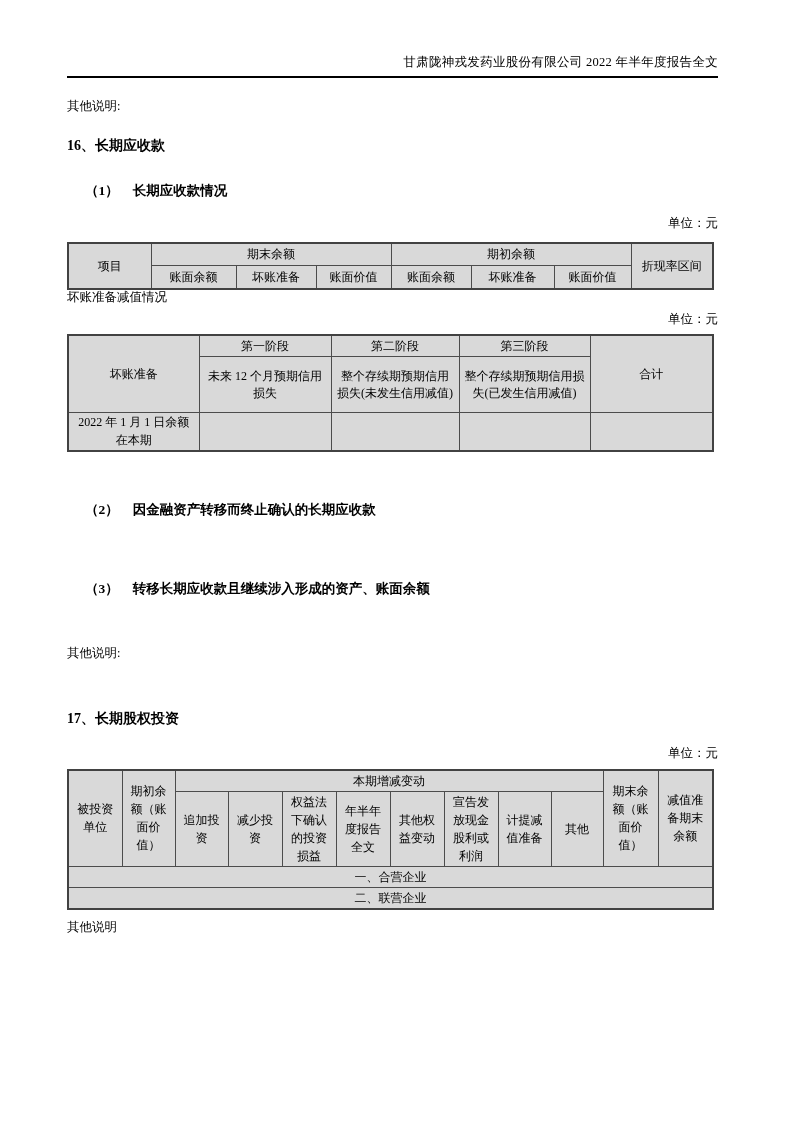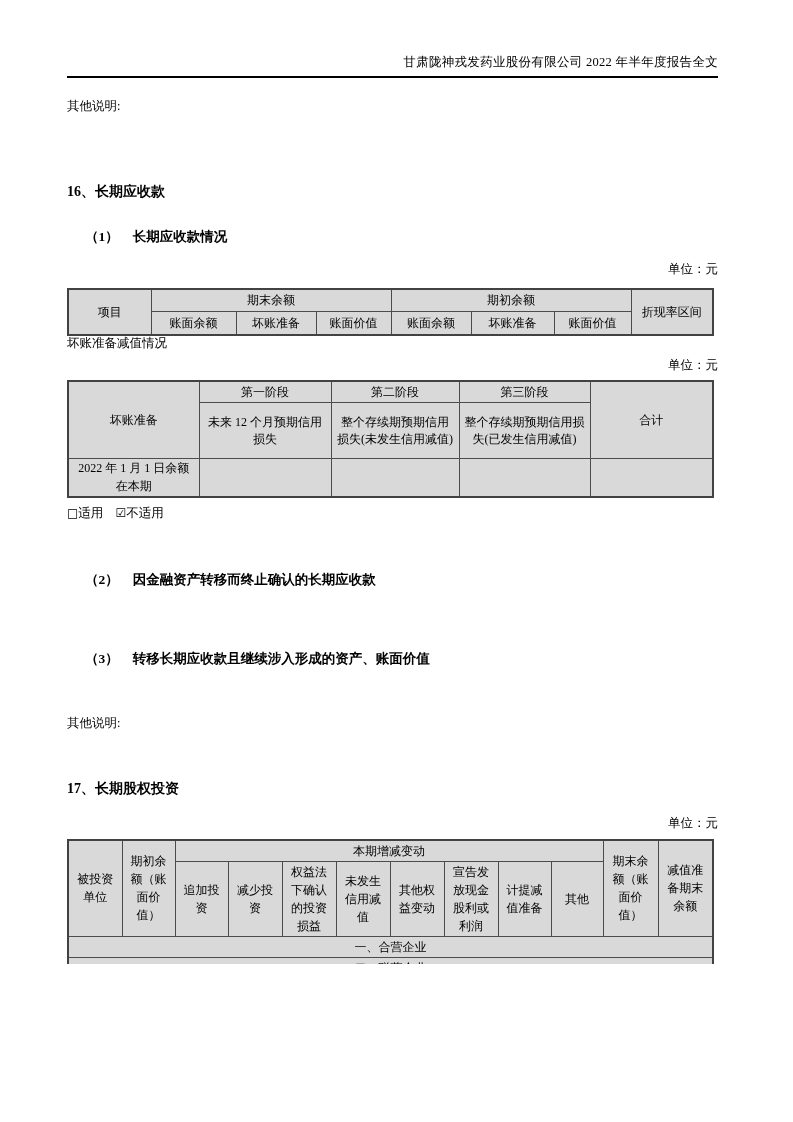--- a/index.html
+++ b/index.html
@@ -10,21 +10,21 @@
     overflow:hidden;
   }
   .content { position:absolute; left:67px; top:0; width:651px; }
 
   .doc-header {
     padding-top:54px; padding-bottom:5px; text-align:right;
     font-size:12.5px; border-bottom:2px solid #000; letter-spacing:0.3px;
   }
   .body-text { font-size:12.5px; line-height:1.25; }
   .note-top { margin-top:21px; }
-  .h-main { margin-top:68px; font-size:14px; font-weight:bold; }
+  .h-main { margin-top:22px; font-size:14px; font-weight:bold; }
   .h-sub { font-size:13.5px; font-weight:bold; margin-left:18px; }
   .h-sub .num { display:inline-block; margin-right:14px; }
   .h-sub2 { margin-top:27px; }
   .unit-line { text-align:right; font-size:12.5px; }
   .unit-1 { margin-top:15px; }
   .unit-2 { margin-top:6px; }
   .unit-3 { margin-top:17px; }
   .after-t1 { }
   .after-t2 { margin-top:11px; }
   .checkbox-line { margin-top:7px; font-size:12.5px; }
@@ -136,31 +136,27 @@
         <td class="left">2022 年 1 月 1 日余额在本期</td>
         <td></td>
         <td></td>
         <td></td>
         <td></td>
       </tr>
     </tbody>
       </table>
 
 
-    <div class="checkbox-line">
-      <span class="checkbox-item"><span class="box">□</span><span>适用</span></span>
-      <span class="checkbox-item"><span class="box">☑</span><span>不适用</span></span>
-    </div>
 
     <div class="h-sub h-sub-2">
       <span class="num">（2）</span><span>因金融资产转移而终止确认的长期应收款</span>
     </div>
 
     <div class="h-sub h-sub-3">
-      <span class="num">（3）</span><span>转移长期应收款且继续涉入形成的资产、账面价值</span>
+      <span class="num">（3）</span><span>转移长期应收款且继续涉入形成的资产、账面余额</span>
     </div>
 
     <div class="body-text note-mid">其他说明:</div>
 
     <div class="h-main h-17">17、长期股权投资</div>
 
     <div class="unit-line unit-3">单位：元</div>
 
     <table class="tbl t3">
       <colgroup>
@@ -182,21 +178,21 @@
         <td rowspan="2">被投资单位</td>
         <td rowspan="2">期初余额（账面价值）</td>
         <td colspan="8">本期增减变动</td>
         <td rowspan="2">期末余额（账面价值）</td>
         <td rowspan="2">减值准备期末余额</td>
       </tr>
       <tr class="h2">
         <td>追加投资</td>
         <td>减少投资</td>
         <td>权益法下确认的投资损益</td>
-        <td>未发生信用减值</td>
+        <td>年半年度报告全文</td>
         <td>其他权益变动</td>
         <td>宣告发放现金股利或利润</td>
         <td>计提减值准备</td>
         <td>其他</td>
       </tr>
       <tr class="dr">
         <td colspan="12" class="left">一、合营企业</td>
       </tr>
       <tr class="dr">
         <td colspan="12" class="left">二、联营企业</td>

